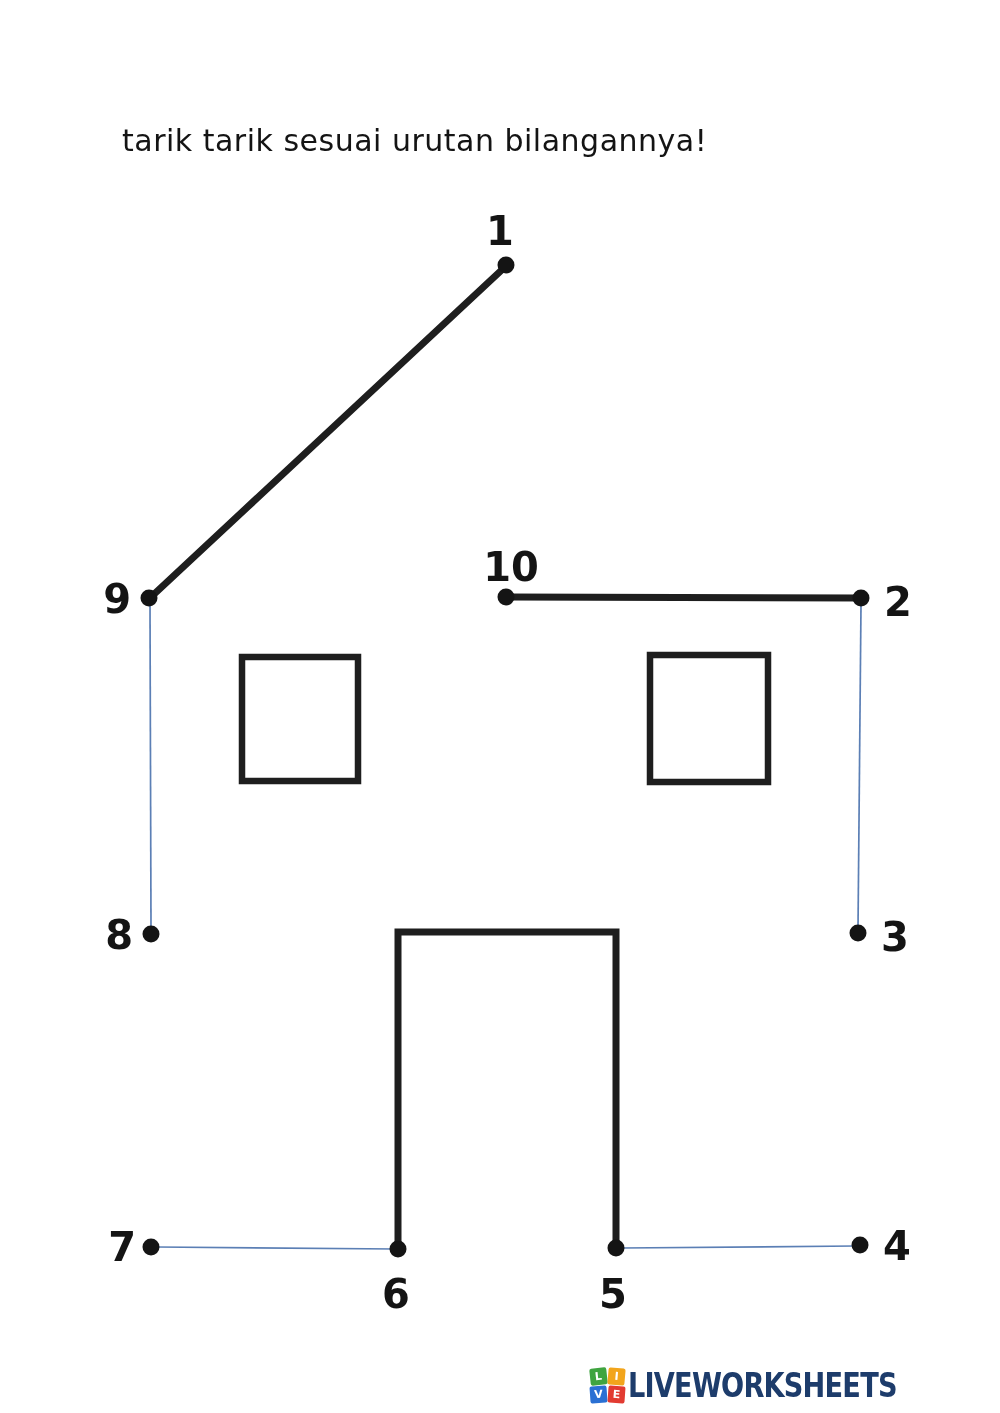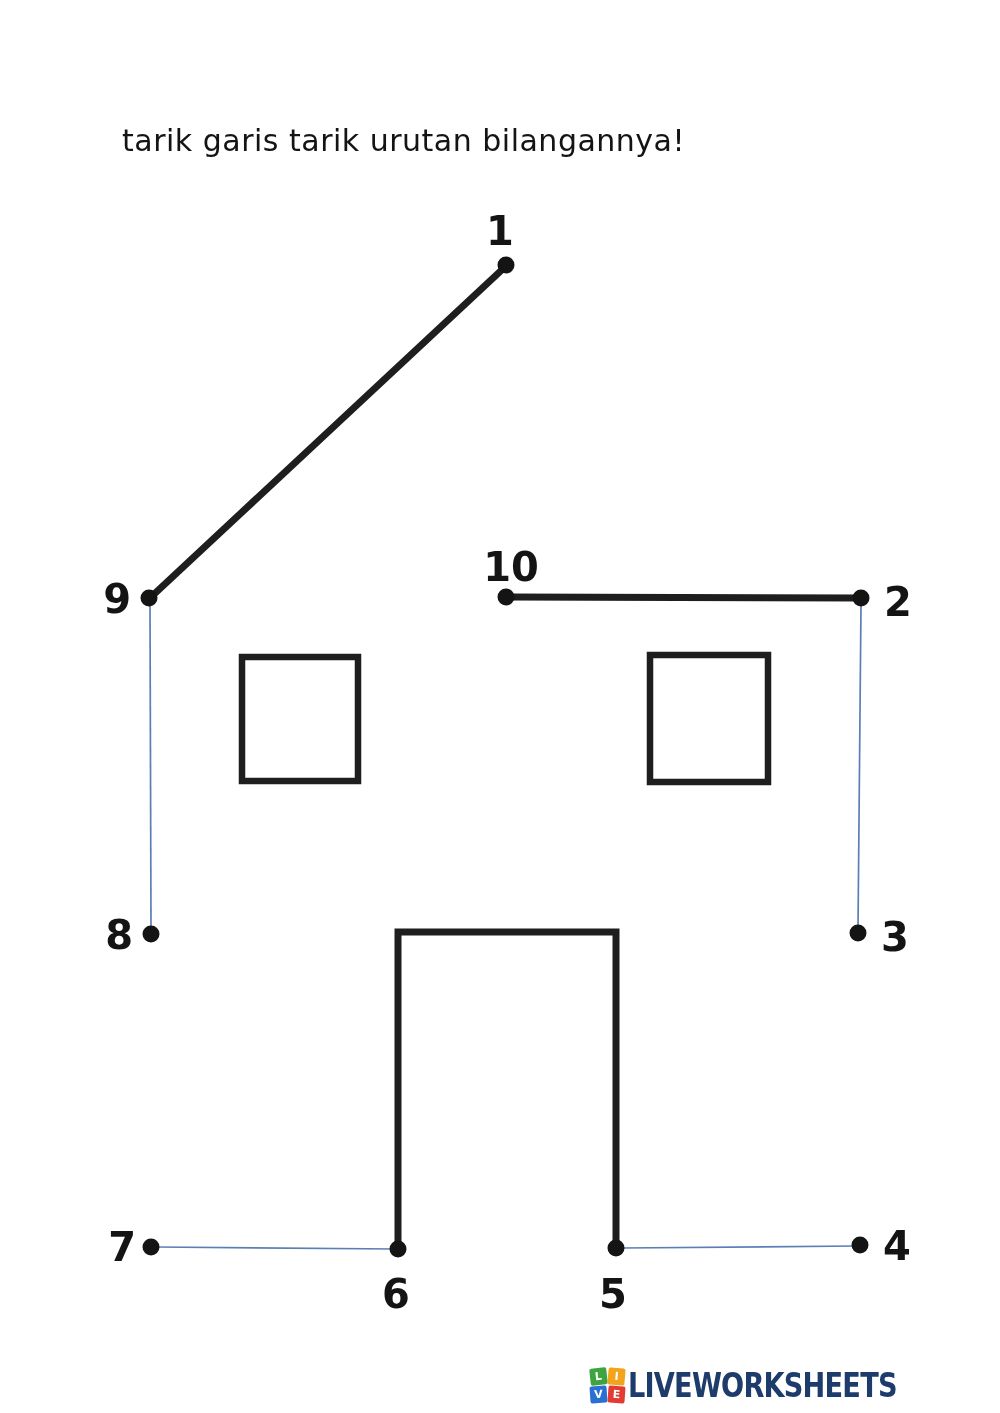--- a/index.html
+++ b/index.html
@@ -53,21 +53,21 @@
     transform:scaleX(0.8);
     transform-origin:left center;
     white-space:nowrap;
   }
 </style>
 </head>
 <body>
 
 <div class="page">
 
-  <div class="title">tarik garis tarik urutan bilangannya!</div>
+  <div class="title">tarik tarik sesuai urutan bilangannya!</div>
 
   <svg class="puzzle" width="1000" height="1413" viewBox="0 0 1000 1413">
       <line x1="150" y1="605" x2="151" y2="930" stroke="#5b7fb5" stroke-width="1.7"></line>
       <line x1="861" y1="605" x2="858" y2="929" stroke="#5b7fb5" stroke-width="1.7"></line>
       <line x1="157" y1="1247" x2="395" y2="1249" stroke="#5b7fb5" stroke-width="1.7"></line>
       <line x1="622" y1="1248" x2="855" y2="1246" stroke="#5b7fb5" stroke-width="1.7"></line>
       <line x1="506" y1="266" x2="151" y2="597" stroke="#1e1e1e" stroke-width="7" stroke-linecap="round"></line>
       <line x1="506" y1="597" x2="861" y2="598" stroke="#1e1e1e" stroke-width="7" stroke-linecap="round"></line>
       <polyline points="398,1248 398,932 616,932 616,1248" fill="none" stroke="#1e1e1e" stroke-width="7" stroke-linejoin="miter" stroke-linecap="butt"></polyline>
       <rect x="242" y="657" width="116" height="124" fill="none" stroke="#1e1e1e" stroke-width="6.5"></rect>

